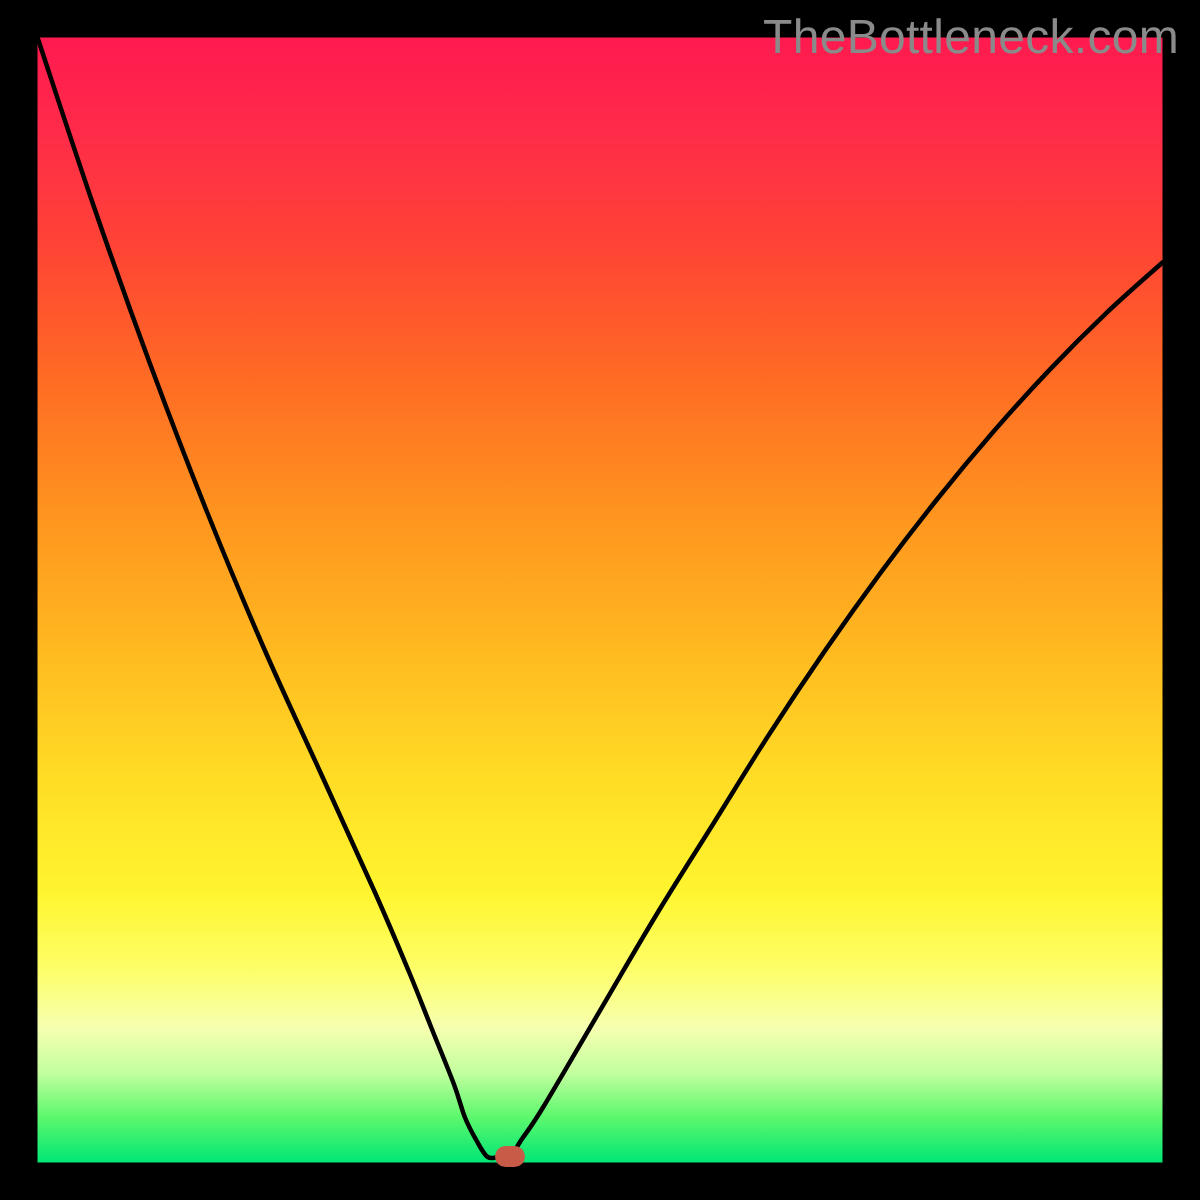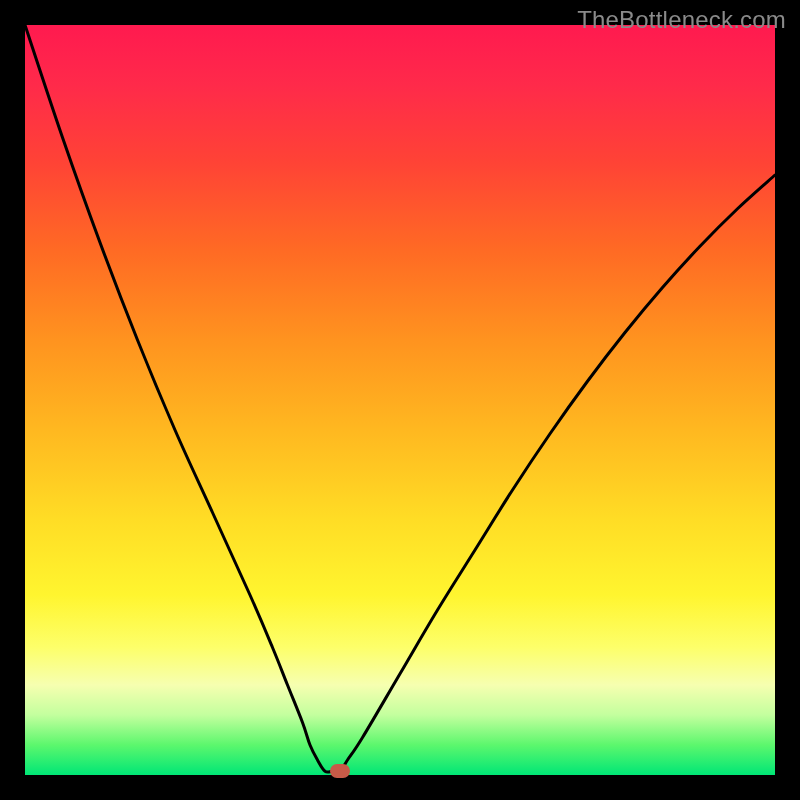--- a/index.html
+++ b/index.html
@@ -36,21 +36,21 @@
       #f6ffb0 88%,
       #c3ff9e 92%,
       #5cf76d 96%,
       #00e676 100%);
   }
   .watermark {
     position: absolute;
     top: 6px;
     right: 14px;
     color: #8a8a8a;
-    font-size: 24px;
+    font-size: 32px;
     font-weight: 500;
     letter-spacing: 0.2px;
     user-select: none;
   }
   svg.curve {
     position: absolute;
     left: 0;
     top: 0;
     width: 750px;
     height: 750px;

